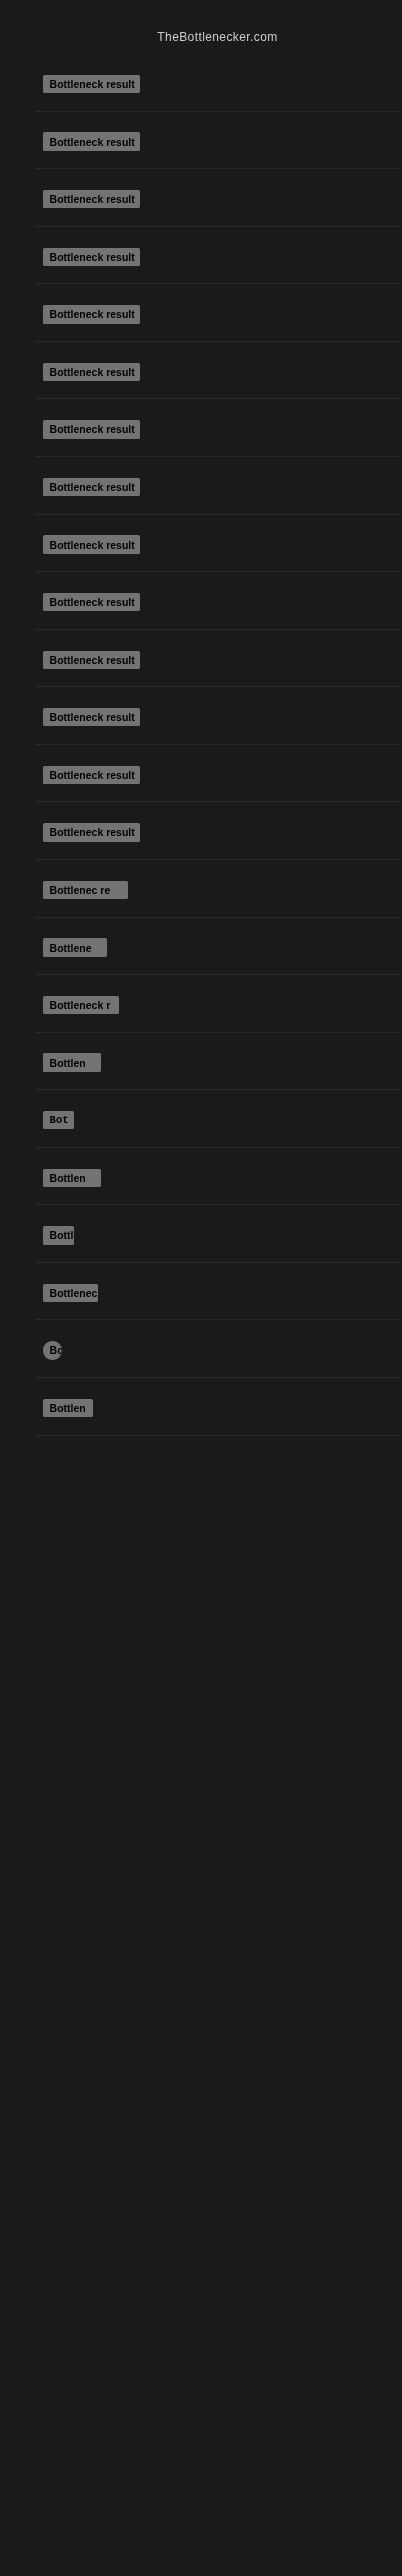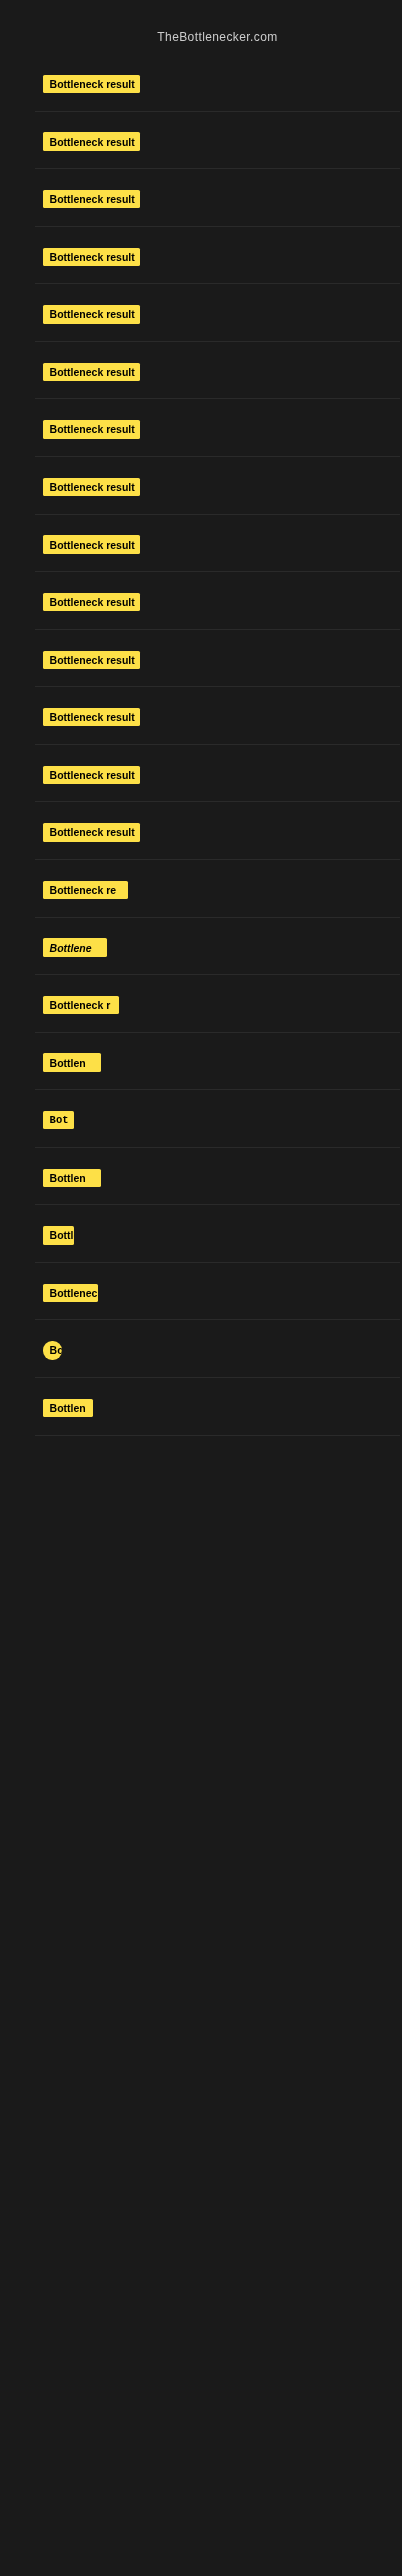--- a/index.html
+++ b/index.html
@@ -25,21 +25,21 @@
     }
 
     .bottleneck-item {
       margin-bottom: 0;
       padding: 4.8px 0 6.4px 0;
       border-bottom: 0.8px solid #2a2a2a;
     }
 
     .bottleneck-badge {
       display: inline-block;
-      background-color: #fde047;
+      background-color: #737373;
       color: #000;
       font-size: 10.5px;
       font-weight: bold;
       padding: 3.2px 6.4px;
       border-radius: 1.6px;
       white-space: nowrap;
       overflow: hidden;
     }
 
     .items-container {
@@ -61,22 +61,22 @@
     <div class="bottleneck-item"><span class="bottleneck-badge" style="max-width: 97px; width: 97px;">Bottleneck result</span></div>
     <div class="bottleneck-item"><span class="bottleneck-badge" style="max-width: 97px; width: 97px;">Bottleneck result</span></div>
     <div class="bottleneck-item"><span class="bottleneck-badge" style="max-width: 97px; width: 97px;">Bottleneck result</span></div>
     <div class="bottleneck-item"><span class="bottleneck-badge" style="max-width: 97px; width: 97px;">Bottleneck result</span></div>
     <div class="bottleneck-item"><span class="bottleneck-badge" style="max-width: 97px; width: 97px;">Bottleneck result</span></div>
     <div class="bottleneck-item"><span class="bottleneck-badge" style="max-width: 97px; width: 97px;">Bottleneck result</span></div>
     <div class="bottleneck-item"><span class="bottleneck-badge" style="max-width: 97px; width: 97px;">Bottleneck result</span></div>
     <div class="bottleneck-item"><span class="bottleneck-badge" style="max-width: 97px; width: 97px;">Bottleneck result</span></div>
     <div class="bottleneck-item"><span class="bottleneck-badge" style="max-width: 97px; width: 97px;">Bottleneck result</span></div>
     <div class="bottleneck-item"><span class="bottleneck-badge" style="max-width: 97px; width: 97px;">Bottleneck result</span></div>
-    <div class="bottleneck-item"><span class="bottleneck-badge" style="max-width: 85px; width: 85px;">Bottleneck re</span></div>
-    <div class="bottleneck-item"><span class="bottleneck-badge" style="max-width: 64px; width: 68px; font-style: italic;">Bottlene</span></div>
+    <div class="bottleneck-item"><span class="bottleneck-badge" style="max-width: 85px; width: 85px;">Bottlenec re</span></div>
+    <div class="bottleneck-item"><span class="bottleneck-badge" style="max-width: 64px; width: 68px;">Bottlene</span></div>
     <div class="bottleneck-item"><span class="bottleneck-badge" style="max-width: 76px; width: 76px;">Bottleneck r</span></div>
     <div class="bottleneck-item"><span class="bottleneck-badge" style="max-width: 58px; width: 58px;">Bottlen</span></div>
     <div class="bottleneck-item"><span class="bottleneck-badge" style="max-width: 31px; width: 31px; font-family: Liberation Mono, monospace;">Bot</span></div>
     <div class="bottleneck-item"><span class="bottleneck-badge" style="max-width: 58px; width: 58px;">Bottlen</span></div>
     <div class="bottleneck-item"><span class="bottleneck-badge" style="max-width: 47px; width: 31px;">Bottle</span></div>
     <div class="bottleneck-item"><span class="bottleneck-badge" style="max-width: 71px; width: 55px;">Bottlenec</span></div>
     <div class="bottleneck-item"><span class="bottleneck-badge" style="max-width: 19.3px; width: 19.3px; border-radius: 9px;">Bo</span></div>
     <div class="bottleneck-item"><span class="bottleneck-badge" style="max-width: 50px; width: 50px;">Bottlen</span></div>
   </div>
 

